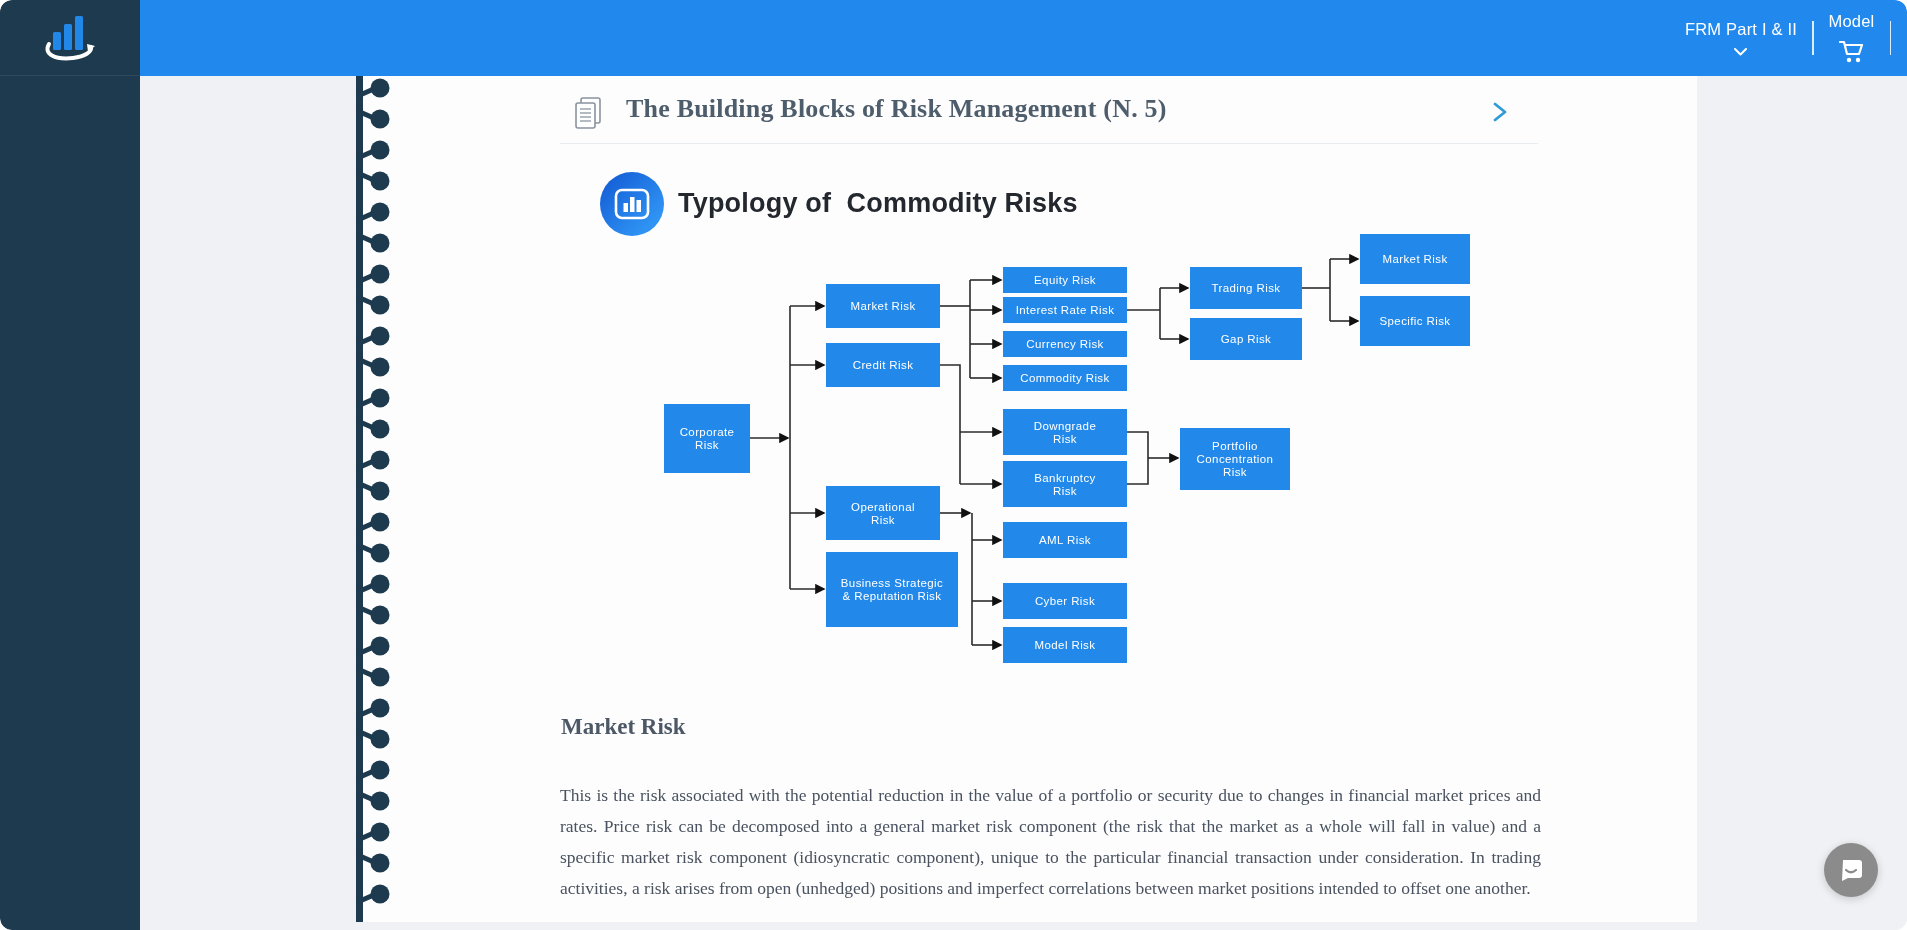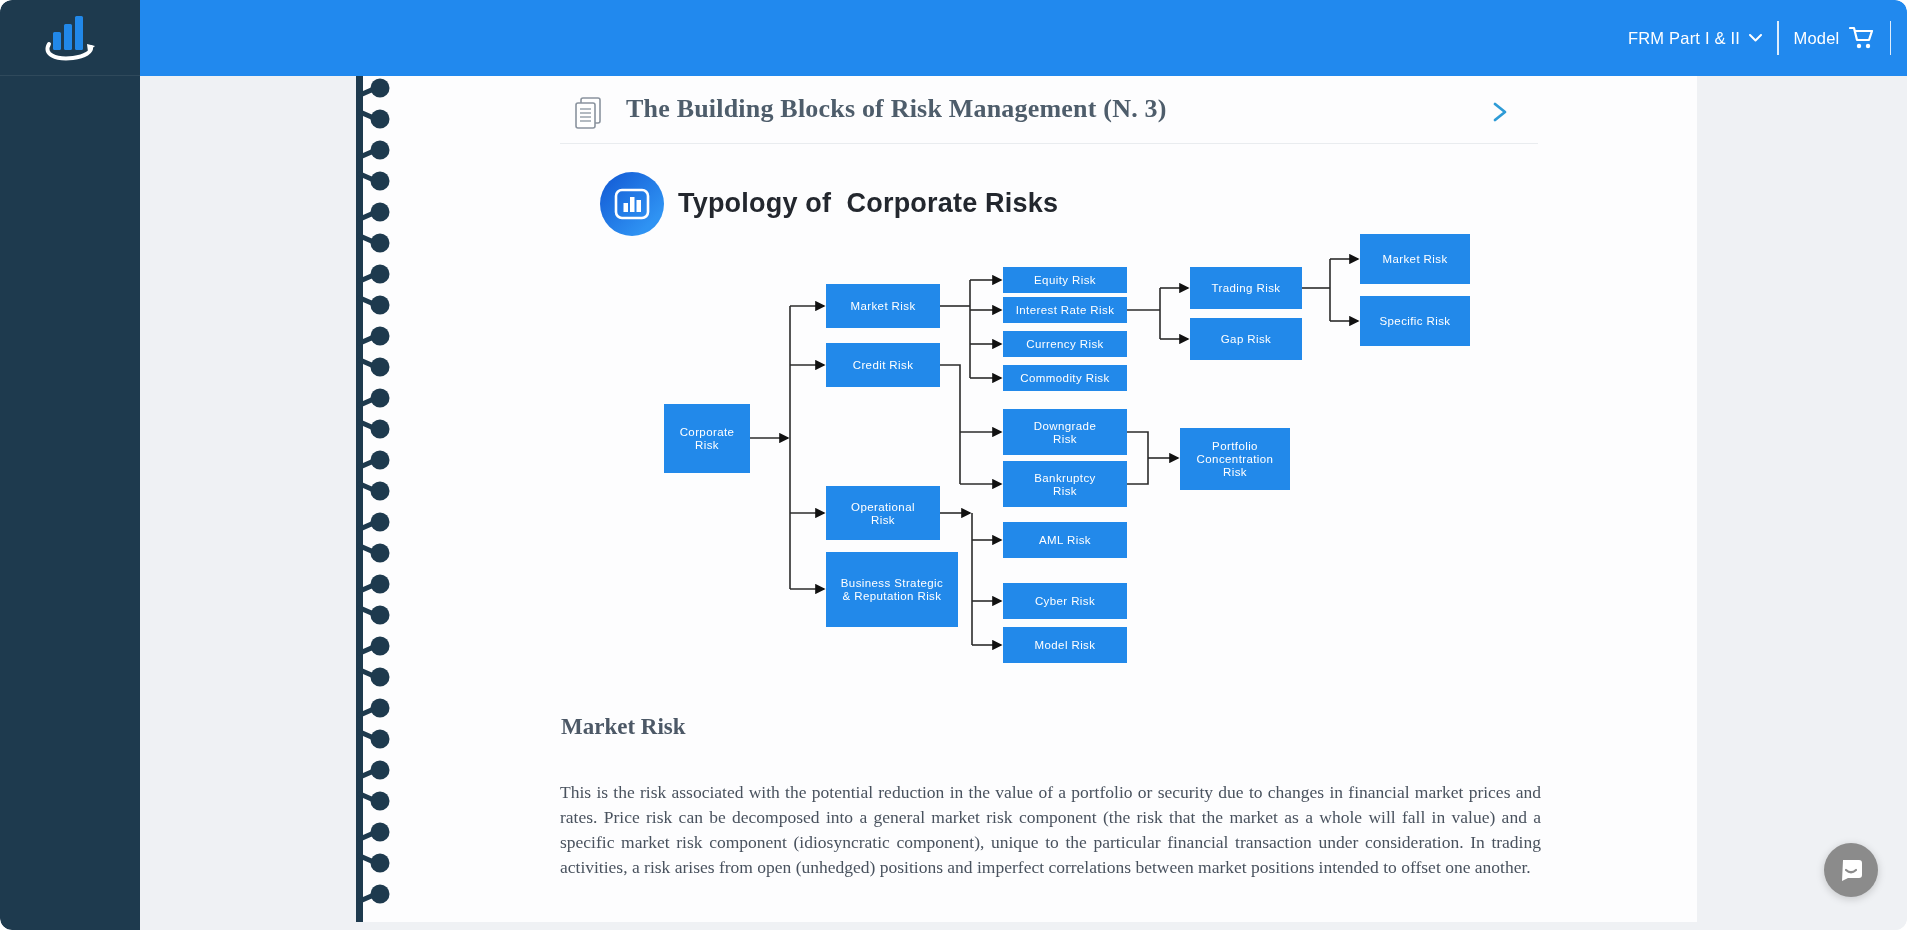--- a/index.html
+++ b/index.html
@@ -6,21 +6,21 @@
   html,body { width:1907px; height:930px; background:#ffffff; font-family:"Liberation Sans", sans-serif; }
   .app { position:relative; width:1907px; height:930px; border-radius:12px; overflow:hidden; background:#eff1f4; }
 
   
   .sidebar { position:absolute; left:0; top:0; width:140px; height:930px; background:#1e3a4e; border-radius:12px 0 0 12px; }
   .logo-box { position:absolute; left:0; top:0; width:140px; height:76px; display:flex; align-items:center; justify-content:center; border-bottom:1px solid rgba(255,255,255,0.08); cursor:pointer; }
 
   
   .topbar { position:absolute; left:140px; top:0; width:1767px; height:76px; background:#2189ee; border-radius:0 12px 0 0; display:flex; align-items:center; justify-content:flex-end; padding-right:16px; color:#fff; }
   .topbar-right { display:flex; align-items:center; gap:15px; }
-  .nav-item { display:flex; align-items:center; gap:9px; font-size:16.5px; font-weight:500; letter-spacing:.2px; cursor:pointer; white-space:nowrap; }
+  .nav-item { display:flex; align-items:center; gap:9px; font-size:16.5px; font-weight:500; letter-spacing:.2px; cursor:pointer; white-space:nowrap;flex-direction:column; }
   .separator { width:1.5px; height:34px; background:rgba(255,255,255,0.85); }
   .avatar { width:38px; height:38px; border-radius:50%; overflow:hidden; border:2px solid rgba(255,255,255,0.75); background:#dfe7ec; display:block; }
 
   
   .content { position:absolute; left:140px; top:76px; width:1767px; height:854px; background:#eff1f4; border-radius:0 0 12px 0; }
   .page { position:absolute; left:216px; top:0; width:1341px; height:846px; background:#fdfdfe; overflow:hidden; }
   .binding { position:absolute; left:210px; top:0; width:50px; height:846px; z-index:5; }
 
   
   .doc-header { position:absolute; left:204px; top:14px; width:978px; height:52px; cursor:pointer; }
@@ -32,21 +32,21 @@
   
   .circle-icon { position:absolute; left:244px; top:96px; width:64px; height:64px; border-radius:50%; background:linear-gradient(135deg,#1157d3 0%,#2f93f3 80%); display:flex; align-items:center; justify-content:center; }
   .section-title { position:absolute; left:322px; top:112px; font-size:27px; font-weight:bold; color:#23272e; letter-spacing:.2px; white-space:pre; }
 
   
   .flowchart { position:absolute; left:274px; top:149px; width:900px; height:470px; }
   .flowchart text { font-family:"Liberation Sans", sans-serif; font-size:11.5px; fill:#ffffff; letter-spacing:.4px; }
 
   
   .sub-heading { position:absolute; left:205px; top:638px; font-family:"Liberation Serif", serif; font-weight:bold; font-size:23px; color:#4c5866; }
-  .body-text { position:absolute; left:204px; top:704px; width:981px; font-family:"Liberation Serif", serif; font-size:17.5px; line-height:25px; color:#49525e; text-align:justify; }
+  .body-text { position:absolute; left:204px; top:704px; width:981px; font-family:"Liberation Serif", serif; font-size:17.5px; line-height:31px; color:#49525e; text-align:justify; }
 
   
   .chat-fab { position:absolute; left:1684px; top:767px; width:54px; height:54px; border-radius:50%; background:#8b8b8b; border:none; display:flex; align-items:center; justify-content:center; cursor:pointer; box-shadow:0 2px 8px rgba(0,0,0,0.18); }
 </style>
 </head>
 <body>
 
 <div class="app">
 
   <aside class="sidebar">
@@ -146,36 +146,36 @@
 
       <div class="doc-header">
         <svg class="doc-icon" width="28" height="34" viewBox="0 0 28 34">
           <rect x="7" y="2" width="19" height="25" rx="2" fill="#ffffff" stroke="#8a939e" stroke-width="1.6"></rect>
           <rect x="2" y="7" width="19" height="25" rx="2" fill="#ffffff" stroke="#8a939e" stroke-width="1.6"></rect>
           <line x1="6" y1="13" x2="17" y2="13" stroke="#9aa3ad" stroke-width="1.5"></line>
           <line x1="6" y1="17" x2="17" y2="17" stroke="#9aa3ad" stroke-width="1.5"></line>
           <line x1="6" y1="21" x2="17" y2="21" stroke="#9aa3ad" stroke-width="1.5"></line>
           <line x1="6" y1="25" x2="17" y2="25" stroke="#9aa3ad" stroke-width="1.5"></line>
         </svg>
-        <h1 class="doc-title">The Building Blocks of Risk Management (N. 3)</h1>
+        <h1 class="doc-title">The Building Blocks of Risk Management (N. 5)</h1>
         <svg class="doc-chevron" width="16" height="24" viewBox="0 0 16 24">
           <polyline points="3,4 13,12 3,20" fill="none" stroke="#2e9bd6" stroke-width="2.8" stroke-linecap="round" stroke-linejoin="round"></polyline>
         </svg>
       </div>
       <div class="doc-divider"></div>
 
       <div class="circle-icon">
         <svg width="36" height="32" viewBox="0 0 36 32">
           <rect x="2" y="2" width="32" height="28" rx="6" fill="none" stroke="#ffffff" stroke-width="2.6"></rect>
           <rect x="9.5" y="15" width="4.5" height="9" fill="#ffffff"></rect>
           <rect x="16" y="9" width="4.5" height="15" fill="#ffffff"></rect>
           <rect x="22.5" y="12" width="4.5" height="12" fill="#ffffff"></rect>
         </svg>
       </div>
-      <h2 class="section-title">Typology of  Corporate Risks</h2>
+      <h2 class="section-title">Typology of  Commodity Risks</h2>
 
       <svg id="flowchart" class="flowchart" viewBox="0 0 900 470">
         <defs>
           <marker id="arrowhead" viewBox="0 0 10 10" refX="8.5" refY="5" markerWidth="6.5" markerHeight="6.5" orient="auto">
             <path d="M0,0 L10,5 L0,10 Z" fill="#111111"></path>
           </marker>
         </defs>
       <polyline points="120,213 158,213" fill="none" stroke="#2b2b2b" stroke-width="1.6" marker-end="url(#arrowhead)"></polyline>
           <polyline points="160,81 160,364" fill="none" stroke="#2b2b2b" stroke-width="1.6"></polyline>
           <polyline points="160,81 194,81" fill="none" stroke="#2b2b2b" stroke-width="1.6" marker-end="url(#arrowhead)"></polyline>

